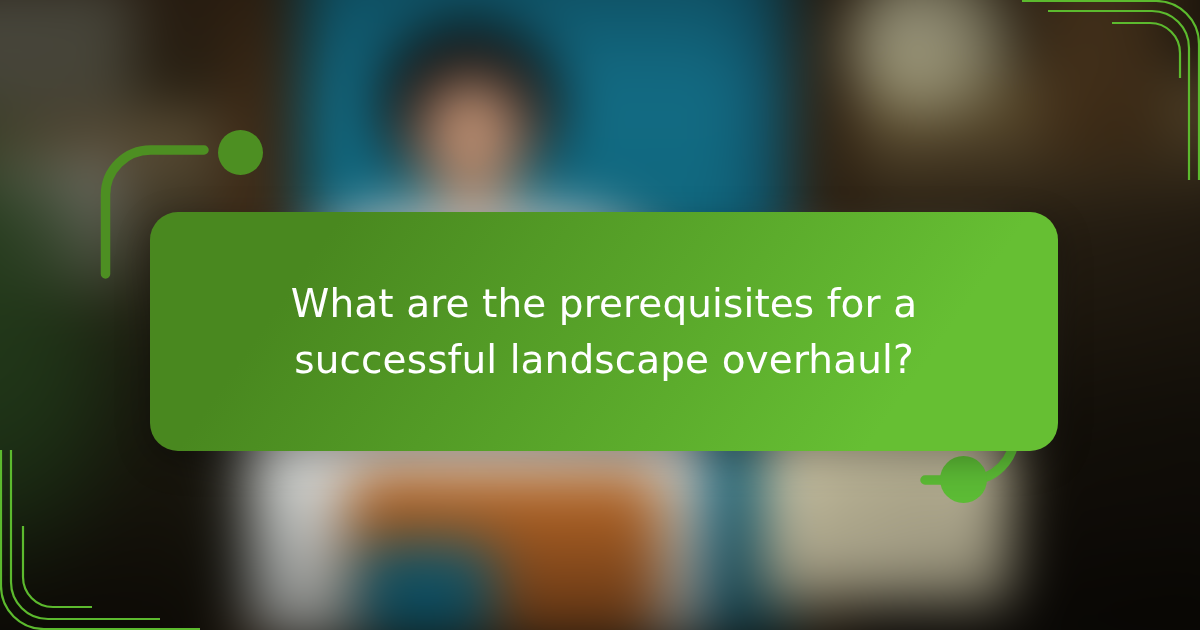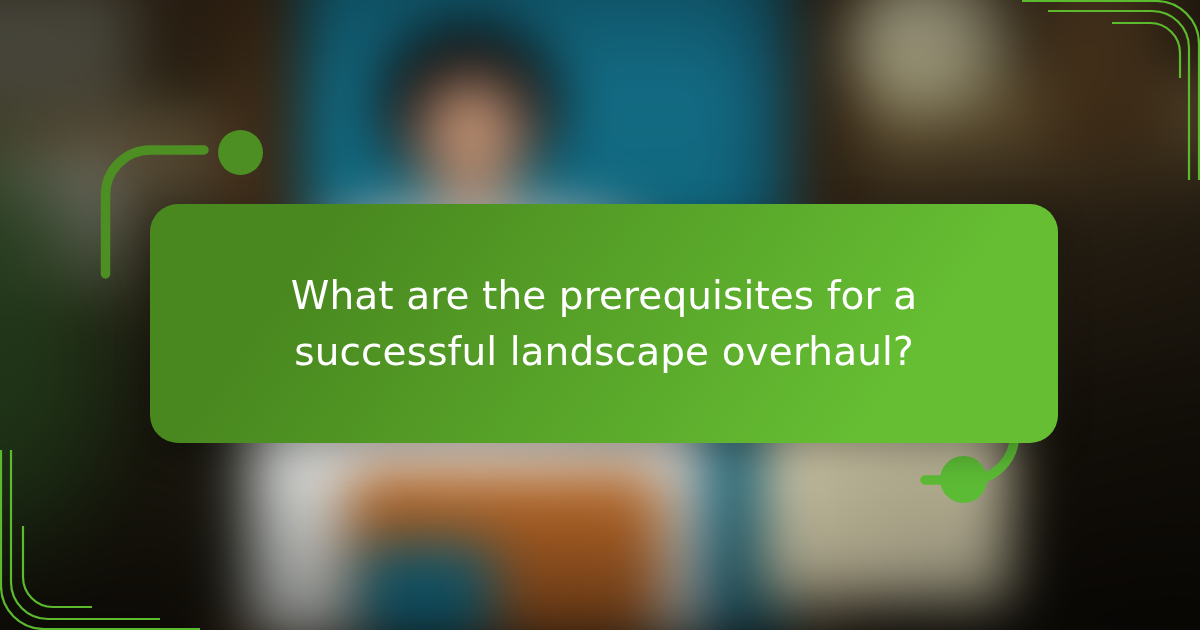--- a/index.html
+++ b/index.html
@@ -133,21 +133,21 @@
   #bracket-tl { position:absolute; left:100px; top:140px; }
   #bracket-br { position:absolute; left:920px; top:352px; }
 
   .dot { position:absolute; border-radius:50%; }
   #dot-tl { left:218px; top:130px; width:45px; height:45px; }
   #dot-br { left:940px; top:456px; width:47px; height:47px; }
 
   
   #question-card {
     position:absolute;
-    left:150px; top:204px;
+    left:150px; top:212px;
     width:908px; height:239px;
     border-radius:28px;
     display:flex; align-items:center; justify-content:center;
     padding:0 60px;
     box-shadow:0 10px 34px rgba(0,0,0,.30);
   }
   #question-text {
     color:#ffffff;
     font-size:39px;
     line-height:56px;

